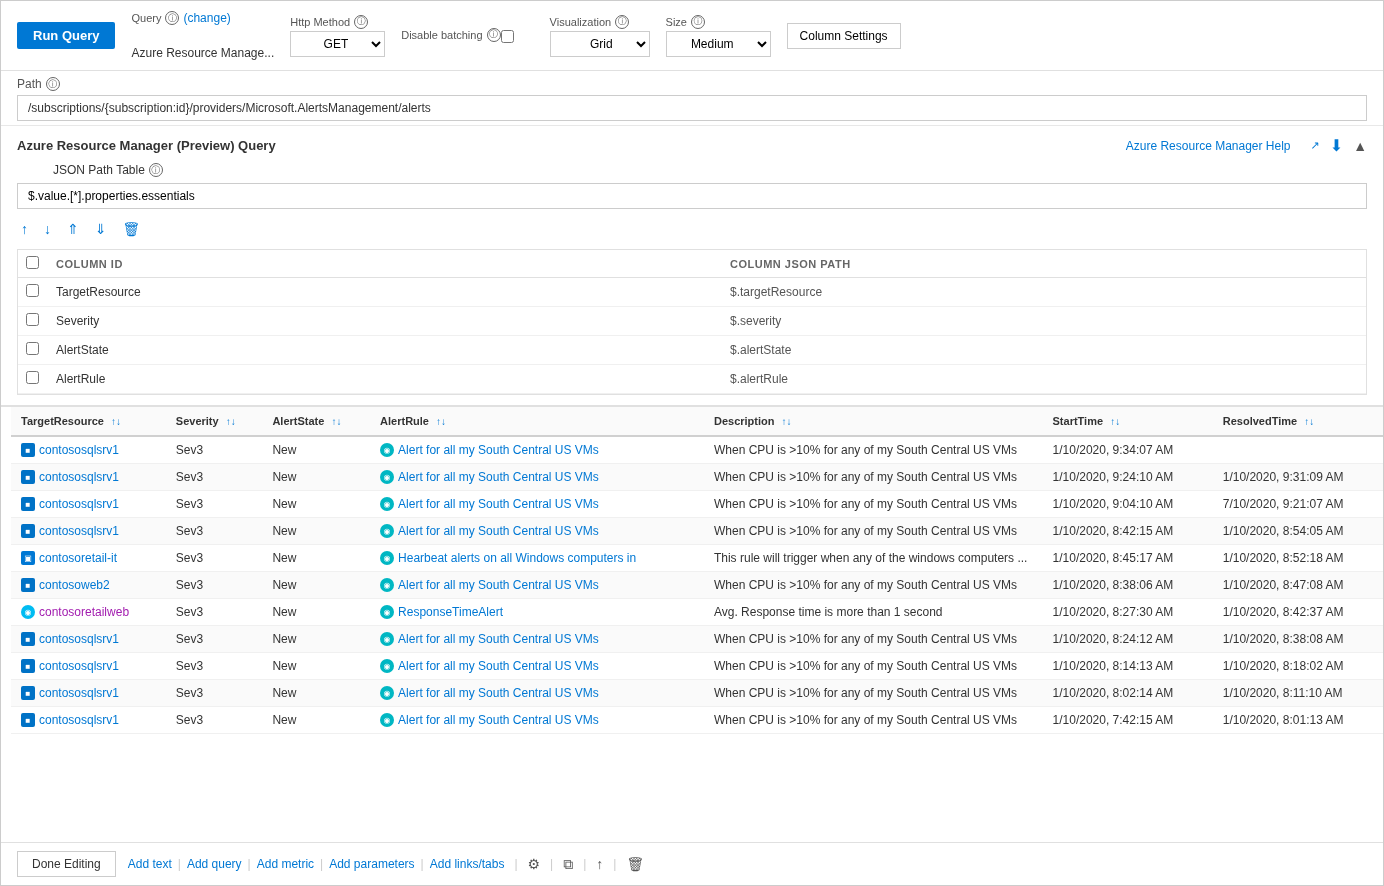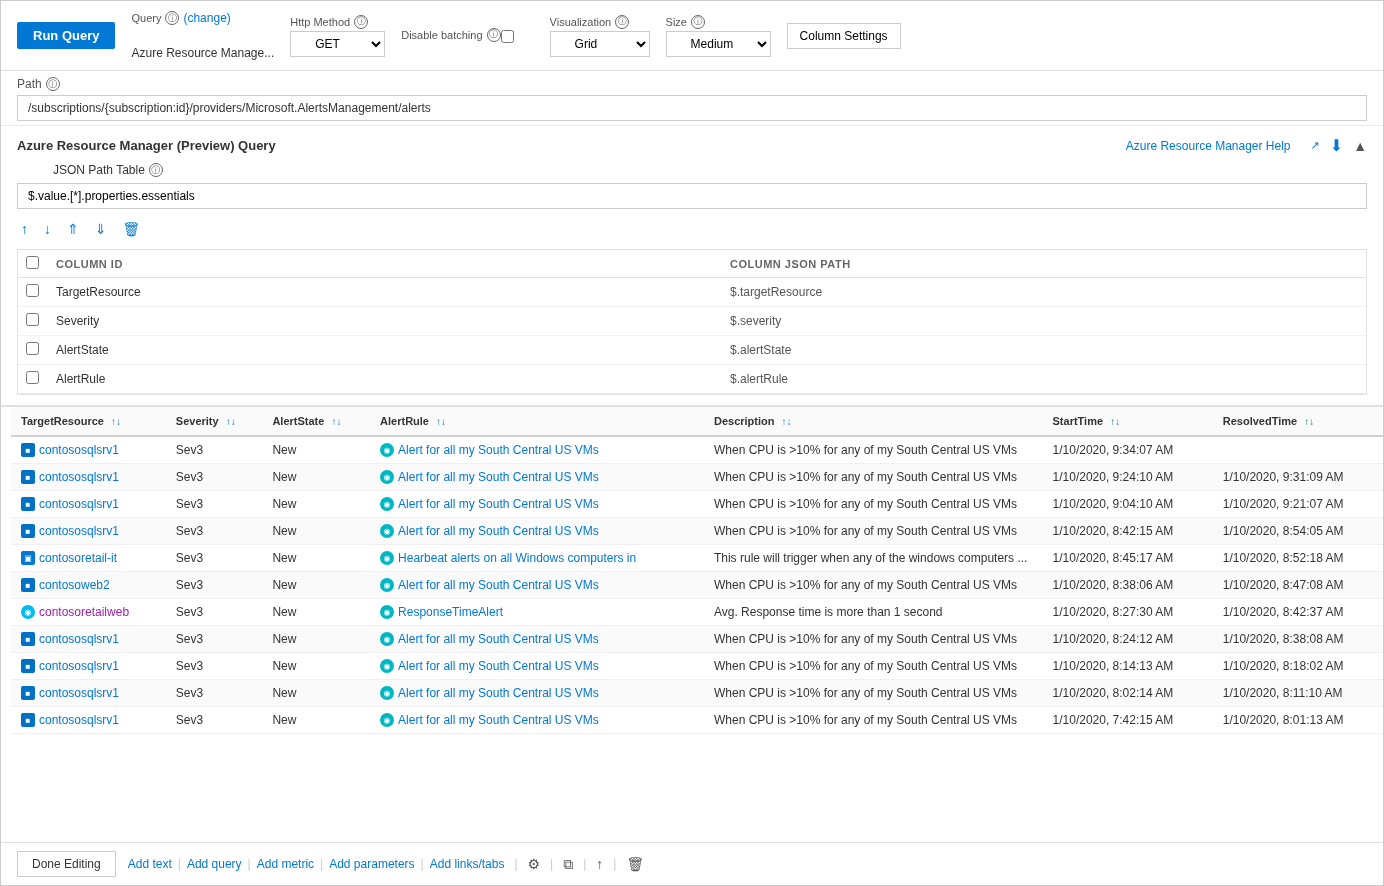--- a/index.html
+++ b/index.html
@@ -8,21 +8,21 @@
     
     
     .toolbar { display: flex; align-items: center; gap: 16px; padding: 10px 16px; background: #fff; border-bottom: 1px solid #e0e0e0; flex-wrap: wrap; }
     .run-query-btn { background: #0078d4; color: #fff; border: none; padding: 6px 16px; font-size: 13px; font-weight: 600; cursor: pointer; border-radius: 2px; }
     .query-section { display: flex; flex-direction: column; gap: 21px; }
     .query-label { font-size: 11px; color: #555; display: flex; align-items: center; gap: 4px; }
     .query-label a { color: #0078d4; text-decoration: none; }
     .query-value { font-size: 12px; color: #333; max-width: 160px; overflow: hidden; text-overflow: ellipsis; white-space: nowrap; }
     .http-section { display: flex; flex-direction: column; }
     .section-label { font-size: 11px; color: #555; margin-bottom: 2px; display: flex; align-items: center; gap: 4px; }
-    .select-box { padding: 4px 20px; border: 1px solid #ccc; font-size: 12px; background: #fff; cursor: pointer; min-width: 80px; }
+    .select-box { padding: 4px 20px; border: 1px solid #ccc; font-size: 12px; background: #fff; cursor: pointer; min-width: 80px; text-align: right; }
     .checkbox-section { display: flex; flex-direction: row; }
     .checkbox-row { display: flex; align-items: center; gap: 6px; margin-top: 2px; }
     .viz-section { display: flex; flex-direction: column; margin-left: 20px; }
     .size-section { display: flex; flex-direction: column; }
     .col-settings-btn { padding: 5px 12px; border: 1px solid #ccc; background: #fff; font-size: 12px; cursor: pointer; }
     .info-icon { display: inline-flex; align-items: center; justify-content: center; width: 14px; height: 14px; border-radius: 50%; border: 1px solid #666; font-size: 9px; color: #666; cursor: help; }
     
     
     .path-section { padding: 6px 16px 4px; background: #fff; }
     .path-label { font-size: 12px; color: #555; margin-bottom: 4px; display: flex; align-items: center; gap: 4px; }
@@ -280,21 +280,21 @@
     <td>Sev3</td>
     <td>New</td>
     <td>
       <span class="link-cell">
         <span style="display:inline-flex;align-items:center;justify-content:center;width:14px;height:14px;background:#00b7c3;border-radius:50%;color:#fff;font-size:8px;flex-shrink:0;">◉</span>
         <span style="color:#0078d4;" class="truncate">Alert for all my South Central US VMs</span>
       </span>
     </td>
     <td class="truncate">When CPU is &gt;10% for any of my South Central US VMs</td>
     <td>1/10/2020, 9:04:10 AM</td>
-    <td>1/10/2020, 9:21:07 AM</td>
+    <td>7/10/2020, 9:21:07 AM</td>
   </tr>
           <tr class="even-row">
     <td>
       <span class="link-cell">
         <span style="display:inline-flex;align-items:center;justify-content:center;width:14px;height:14px;background:#0072c6;border-radius:2px;color:#fff;font-size:8px;flex-shrink:0;">■</span>
         <span style="color:#0078d4;">contososqlsrv1</span>
       </span>
     </td>
     <td>Sev3</td>
     <td>New</td>

